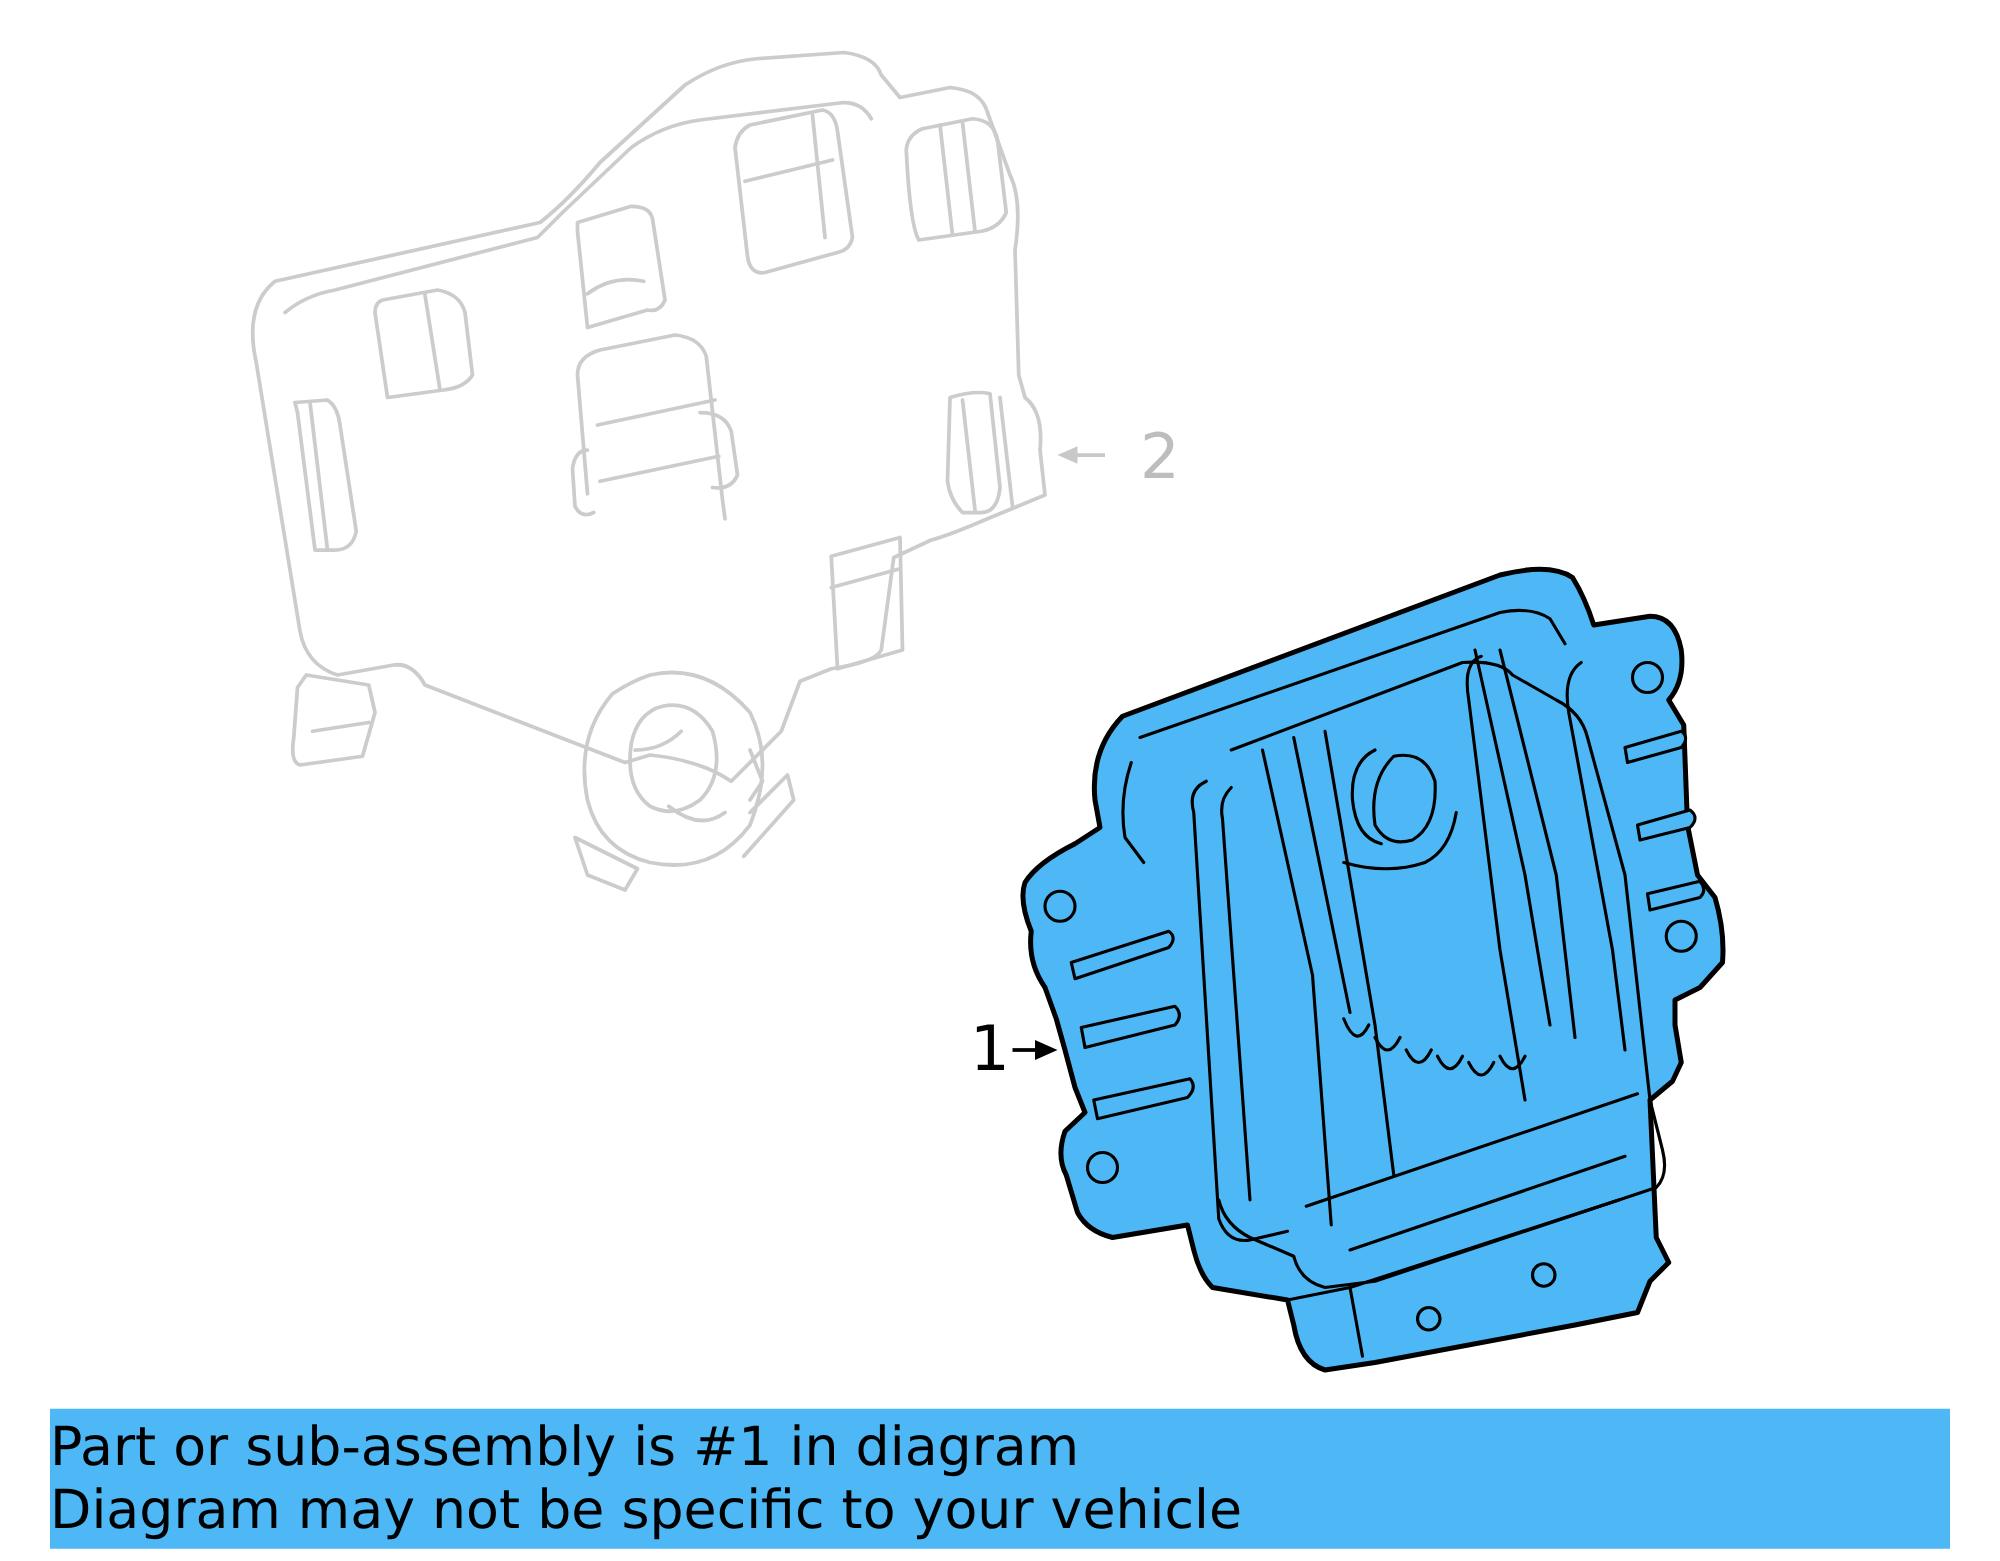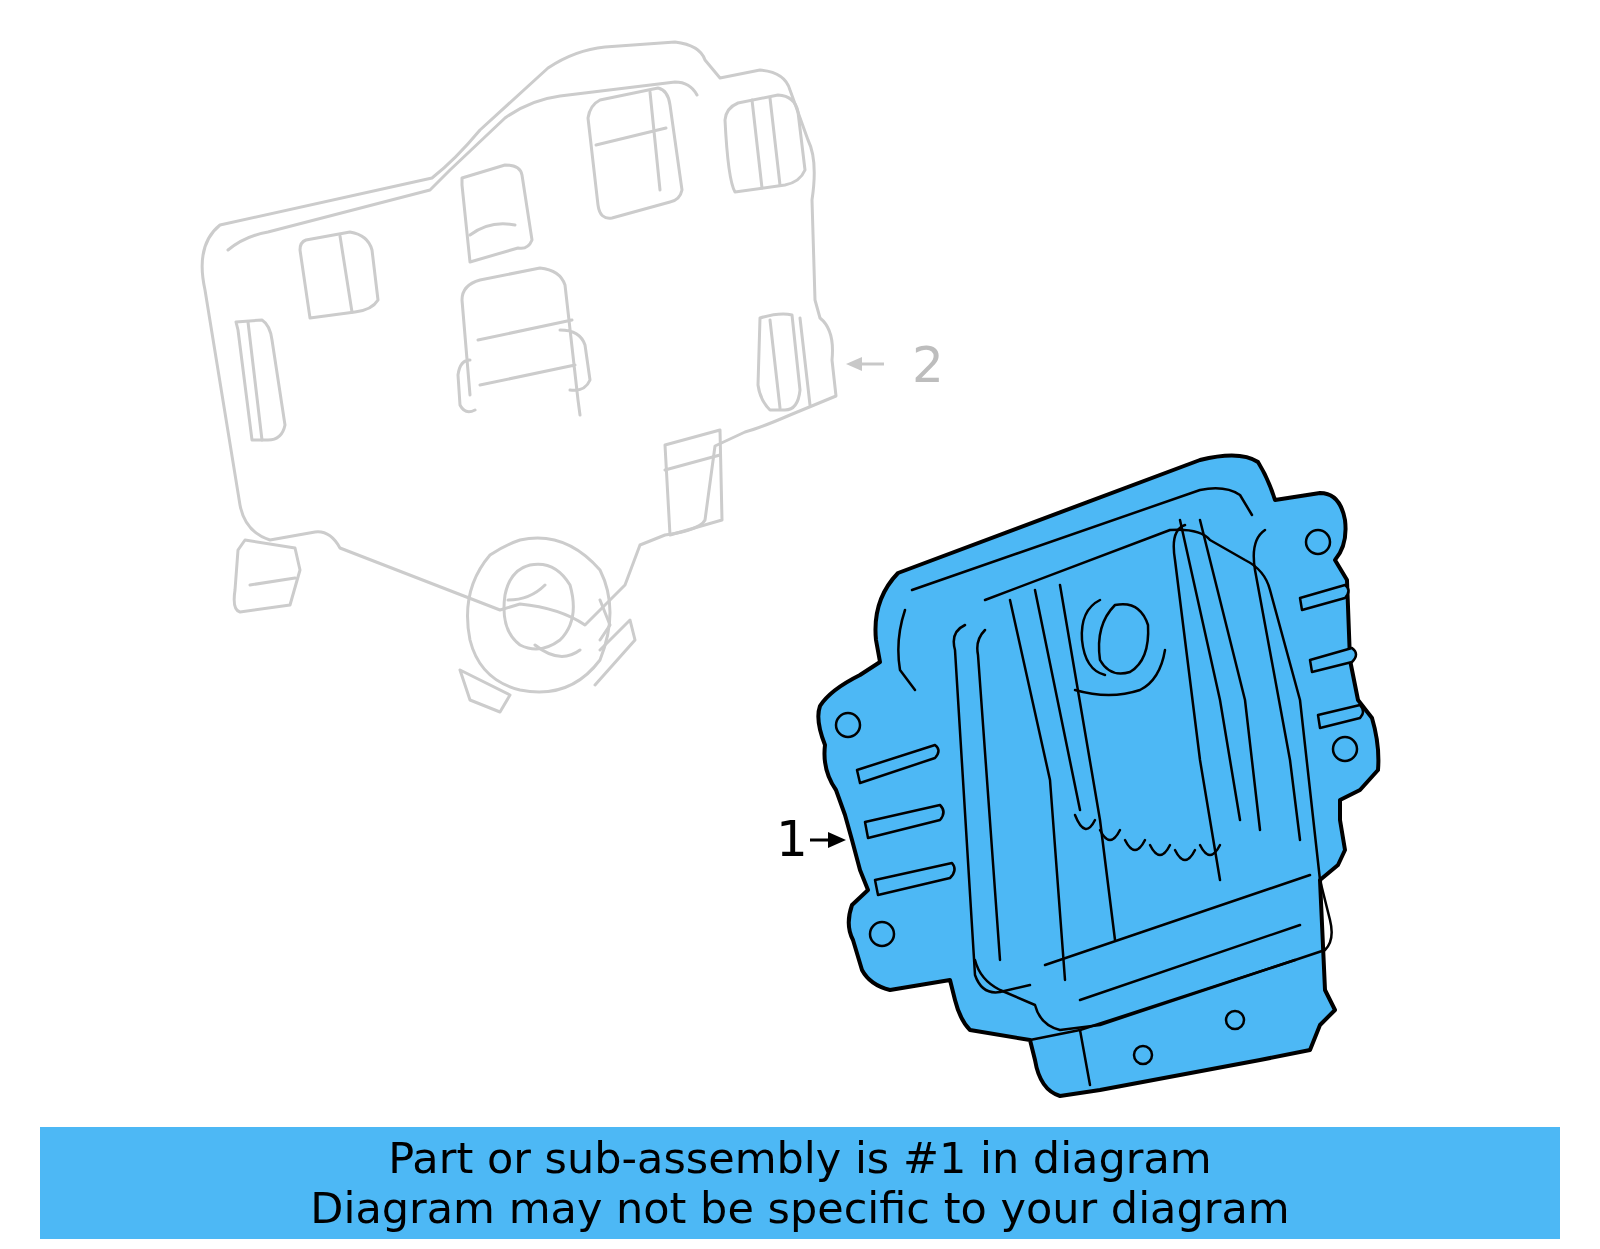--- a/index.html
+++ b/index.html
@@ -3,21 +3,21 @@
   <meta charset="utf-8">
   <style>
     html, body { margin: 0; padding: 0; background: #ffffff; }
     body { width: 1600px; height: 1249px; position: relative; overflow: hidden;
            font-family: "DejaVu Sans", sans-serif; }
     #diagram { position: absolute; left: 0; top: 0; width: 1600px; height: 1249px; }
     .callout { position: absolute; font-family: "DejaVu Sans", sans-serif; font-size: 50px; line-height: 1; }
     #callout-1 { left: 776px; top: 814px; color: #000000; }
     #callout-2 { left: 912px; top: 340px; color: #bdbdbd; }
     #banner { position: absolute; left: 40px; top: 1127px; width: 1520px; height: 112px;
-              background: #4DB8F5; text-align: center; color: #000000;
+              background: #4DB8F5; text-align: left; color: #000000;
               font-family: "DejaVu Sans", sans-serif; font-size: 43px; line-height: 50px;
               padding-top: 6px; box-sizing: border-box; }
     #banner div { white-space: nowrap; }
   </style>
 </head>
 <body>
 
 <svg id="diagram" viewBox="0 0 1600 1249" xmlns="http://www.w3.org/2000/svg">
 
   <g fill="none" stroke="#cccccc" stroke-width="3" stroke-linejoin="round" stroke-linecap="round">
@@ -78,14 +78,14 @@
     <line x1="810" y1="840" x2="830" y2="840" stroke="#000000" stroke-width="3"></line>
     <polygon points="846,840 828,832 828,848" fill="#000000"></polygon>
   </g>
 </svg>
 
 <div class="callout" id="callout-1">1</div>
 <div class="callout" id="callout-2">2</div>
 
 <div id="banner">
   <div>Part or sub-assembly is #1 in diagram</div>
-  <div>Diagram may not be specific to your diagram</div>
+  <div>Diagram may not be specific to your vehicle</div>
 </div>
 
 </body></html>

